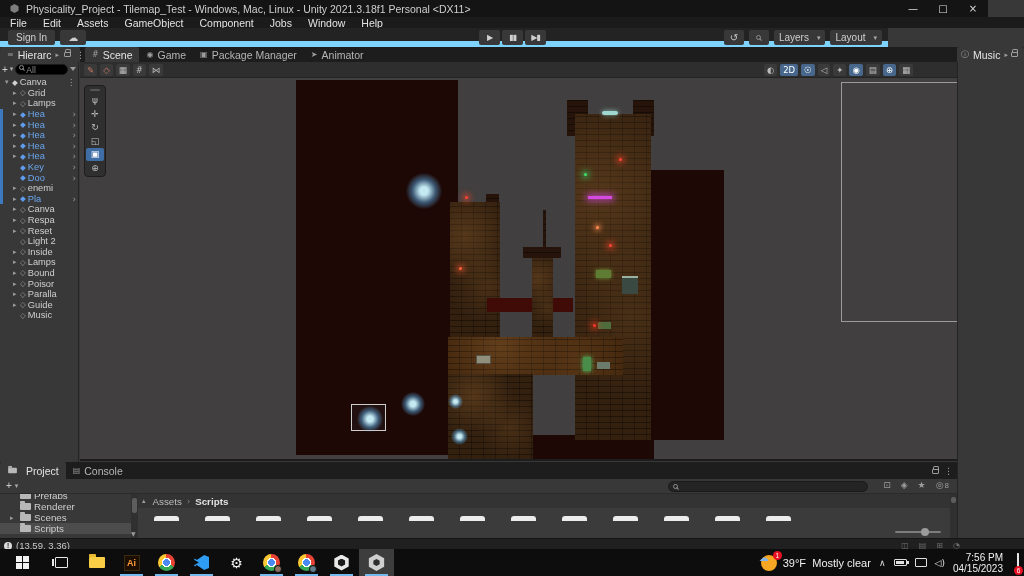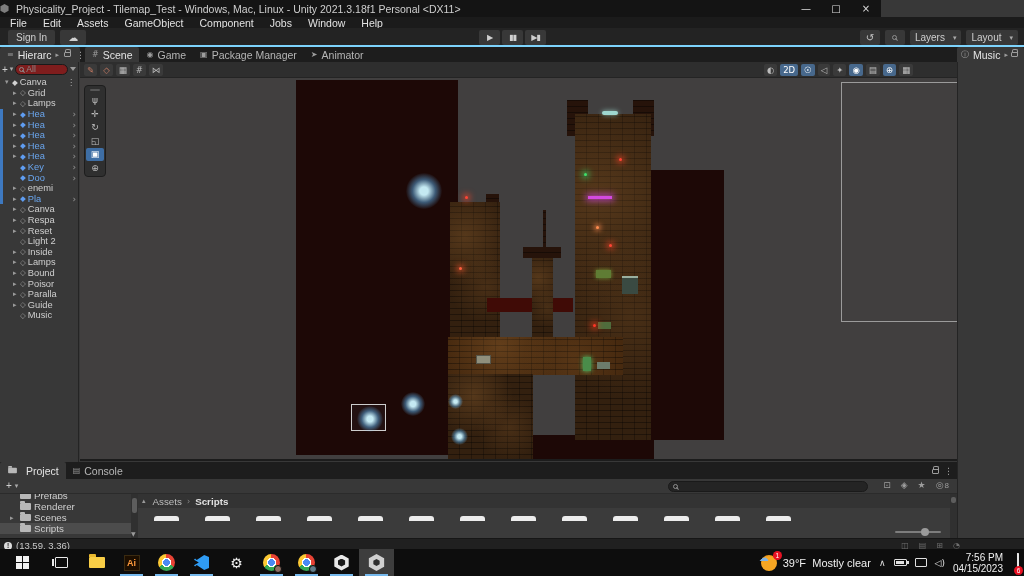--- a/index.html
+++ b/index.html
@@ -4,35 +4,35 @@
 <style>
   * { margin:0; padding:0; box-sizing:border-box; }
   html,body { background:#000; }
   #screen { position:relative; width:1024px; height:576px; overflow:hidden;
             font-family:"Liberation Sans","DejaVu Sans",sans-serif; color:#d4d4d4;
             background:#383838; cursor:default; }
   .gly { font-family:"DejaVu Sans",sans-serif; }
   .abs { position:absolute; }
 
   
-  .title-bar { position:absolute; left:0; top:0; width:881px; height:17px; background:#141414;
-               display:flex; align-items:center; }
+  .title-bar { position:absolute; left:0; top:0; width:988px; height:17px; background:#141414;
+               display:flex; align-items:center; padding-left:10px; }
   .unity-logo { width:9px; height:9px; background:#7d7d7d; margin-right:7px;
                 clip-path:polygon(50% 0,95% 25%,95% 75%,50% 100%,5% 75%,5% 25%); }
   .title-text { font-size:10.5px; color:#cfcfcf; white-space:nowrap; }
   .win-controls { position:absolute; right:0; top:0; height:17px; display:flex; }
   .win-btn { width:30px; height:17px; display:flex; align-items:center; justify-content:center;
              color:#dcdcdc; font-size:10px; }
   
   .menu-bar { position:absolute; left:0; top:17px; width:1024px; height:11px; background:#1b1b1b;
               display:flex; align-items:center; padding-left:2px; }
   .menu-item { font-size:10.5px; color:#e2e2e2; padding:0 8px; }
   
-  .u-toolbar { position:absolute; left:0; top:28px; width:1024px; height:19px; background:#232323;
-               border-bottom:2px solid #7dd3fc; }
+  .u-toolbar { position:absolute; left:0; top:28px; width:888px; height:19px; background:#232323;
+               border-bottom:6px solid #7dd3fc; }
   .tb-left { position:absolute; left:8px; top:2px; display:flex; gap:5px; }
   .ub { background:#383838; border-radius:2px; height:15px; display:flex; align-items:center;
         justify-content:center; color:#cfcfcf; font-size:10px; padding:0 8px; }
   .play-group { position:absolute; left:479px; top:2px; display:flex; gap:2px; }
   .play-btn { width:21px; height:15px; background:#383838; border-radius:2px; color:#cfcfcf;
               display:flex; align-items:center; justify-content:center; font-size:8px; letter-spacing:-1px; }
   .tb-right { position:absolute; right:6px; top:2px; display:flex; gap:5px; align-items:center; }
   .dropdown { background:#383838; border-radius:2px; height:15px; display:flex; align-items:center;
               color:#cfcfcf; font-size:10px; padding:0 5px; gap:8px; }
   .caret { font-size:7px; color:#aaaaaa; }
@@ -46,22 +46,22 @@
   .dtab .ticon { font-size:8px; color:#9d9d9d; }
   .band-icons { display:flex; align-items:center; gap:5px; color:#9d9d9d; font-size:9px; }
   .lock { width:7px; height:5px; border:1px solid #9d9d9d; border-radius:1px; position:relative; display:inline-block; }
   .lock::before { content:""; position:absolute; width:4px; height:3px; border:1px solid #9d9d9d;
                   border-bottom:none; border-radius:2px 2px 0 0; top:-4px; left:0; }
   
   .hierarchy { position:absolute; left:0; top:62px; width:79px; height:400px; background:#383838;
                border-right:1px solid #242424; }
   .h-search-row { display:flex; align-items:center; height:14px; padding:1px 2px; gap:2px; }
   .h-plus { color:#cfcfcf; font-size:10px; }
-  .search-pill { flex:1; height:11px; background:#7f1d1d; border:1px solid #1a1a1a; border-radius:6px;
-                 display:flex; align-items:center; padding:0 3px; gap:2px; }
+  .search-pill { flex:1; height:11px; background:#000000; border:1px solid #1a1a1a; border-radius:6px;
+                 display:flex; align-items:flex-start; padding:0 3px; gap:2px; }
   .mag { width:5px; height:5px; border:1px solid #8d8d8d; border-radius:50%; position:relative; display:inline-block; flex:none; }
   .mag::after { content:""; position:absolute; width:3px; height:1px; background:#8d8d8d;
                 transform:rotate(45deg); right:-2px; bottom:-1px; }
   .search-txt { font-size:8.5px; color:#8d8d8d; }
   .funnel { width:0; height:0; border-left:3px solid transparent; border-right:3px solid transparent;
             border-top:4px solid #9a9a9a; }
   .htree { margin-top:1px; }
   .hrow { display:flex; align-items:center; height:10.6px; padding-left:13px; position:relative; font-size:9.3px; }
   .hrow.root { padding-left:5px; }
   .hbar { position:absolute; left:0; top:0; width:3px; height:100%; background:#3e79c0; opacity:0; }

